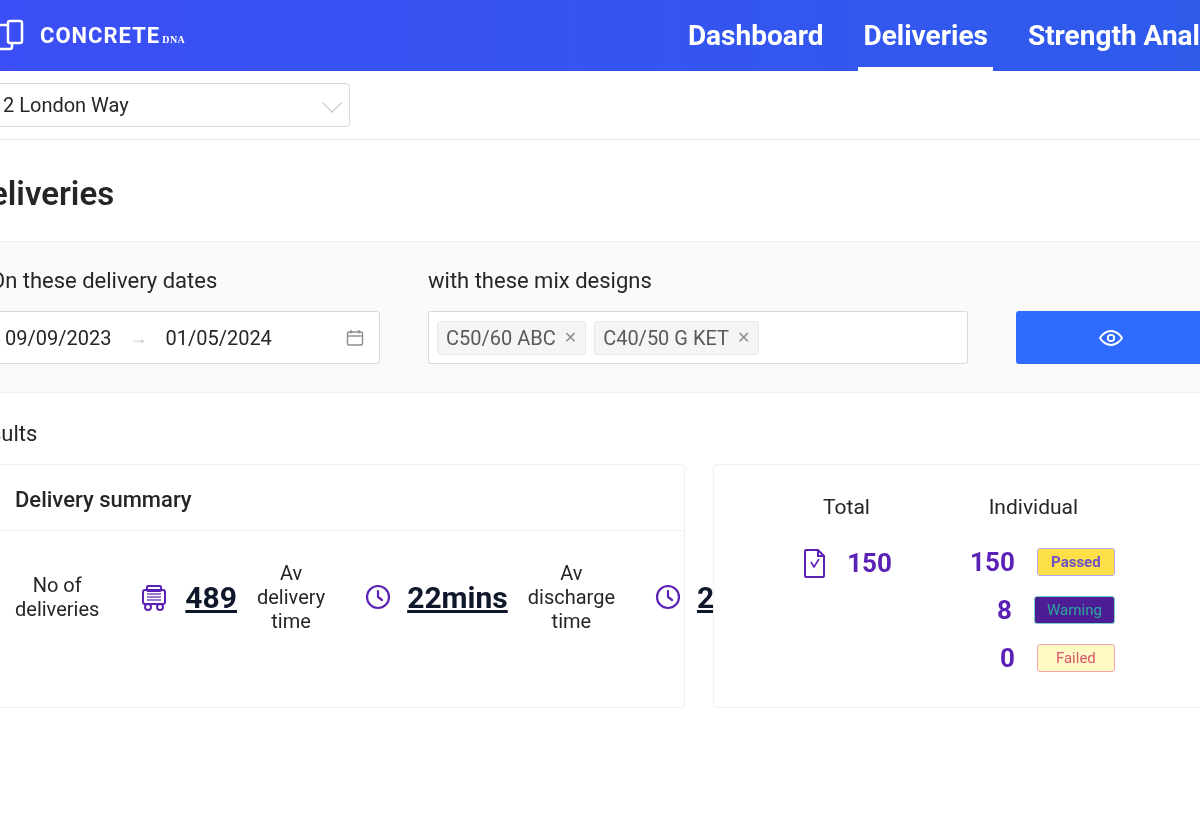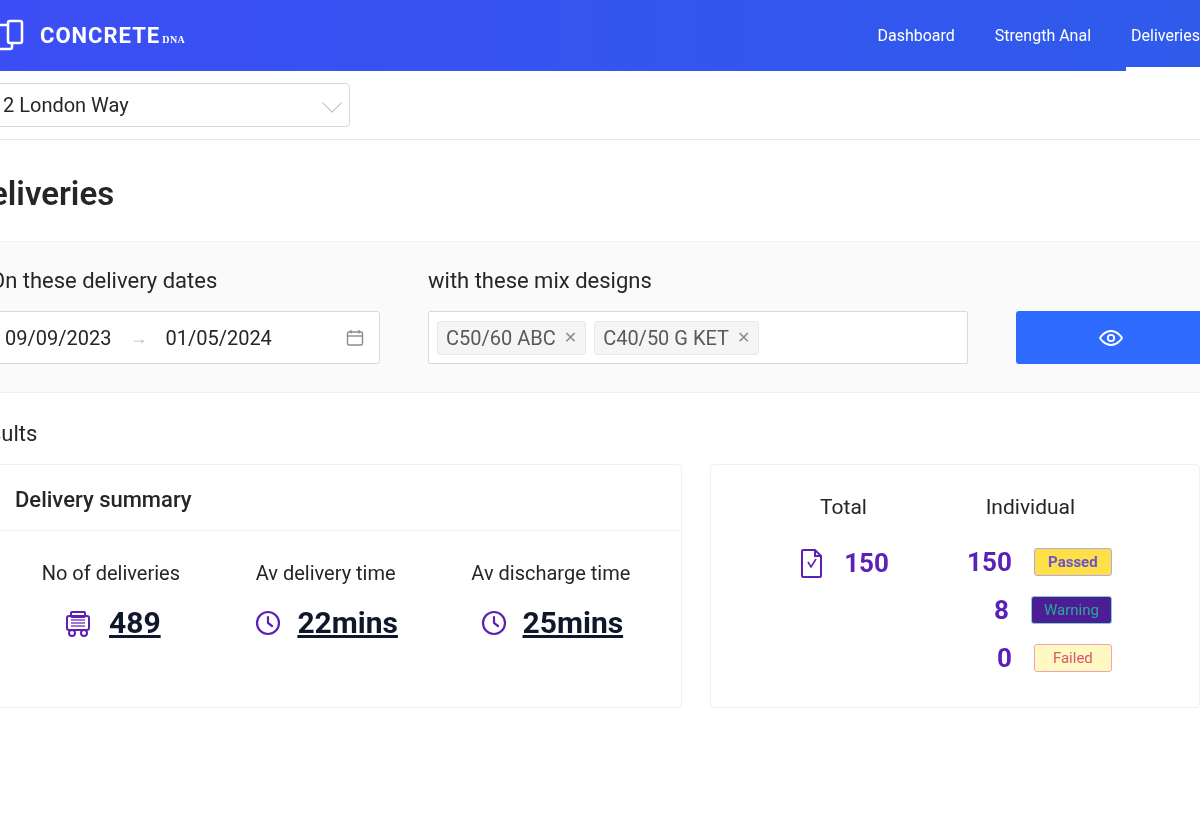--- a/index.html
+++ b/index.html
@@ -33,22 +33,22 @@
     align-items: baseline;
   }
   .logo-text sup { font-size: 10px; font-weight: 600; margin-left: 2px; letter-spacing: 0.5px; font-family: Liberation Serif, serif; }
   .nav {
     display: flex;
     gap: 40px;
     align-items: center;
     height: 100%;
   }
   .nav-item {
-    font-size: 16px;
-    font-weight: 400;
+    font-size: 28px;
+    font-weight: 700;
     color: #fff;
     height: 100%;
     display: flex;
     align-items: center;
     position: relative;
     cursor: pointer;
   }
   .nav-item.active::after {
     content: '';
     position: absolute;
@@ -174,21 +174,21 @@
   .card-title {
     font-size: 22px;
     font-weight: 500;
     padding: 22px 24px 18px;
     border-bottom: 1px solid #f0f0f0;
     color: #262626;
   }
   .card-body { padding: 30px 24px 34px; }
   .delivery-card { width: 695px; }
   .delivery-metrics { display: flex; justify-content: space-around; gap: 20px; }
-  .metric { text-align: center; display: flex; flex-direction: column; gap: 20px; align-items: center; }
+  .metric { text-align: center; display: flex; flex-direction: row; gap: 38px; align-items: center; }
   .metric-label { font-size: 20px; color: #262626; }
   .metric-value {
     font-size: 30px;
     font-weight: 700;
     color: #5b21b6;
     display: flex;
     align-items: center;
     gap: 14px;
   }
   .metric-value .valtext { color: #0f172a; text-decoration: underline; }
@@ -227,22 +227,22 @@
         <rect x="18" y="4" width="14" height="22" rx="2" stroke="#fff" stroke-width="2.5" fill="#3b4ef5"></rect>
       </svg>
     </span>
     <span class="logo-text">
       <span>CONCRETE</span>
       <sup>DNA</sup>
     </span>
   </div>
   <div class="nav">
     <div class="nav-item">Dashboard</div>
+    <div class="nav-item active">Deliveries</div>
     <div class="nav-item">Strength Anal</div>
-    <div class="nav-item active">Deliveries</div>
   </div>
 </div>
 
 <div class="subheader">
   <div class="location-select">
     <span>2 London Way</span>
     <span class="chevron-down"></span>
   </div>
 </div>
 

